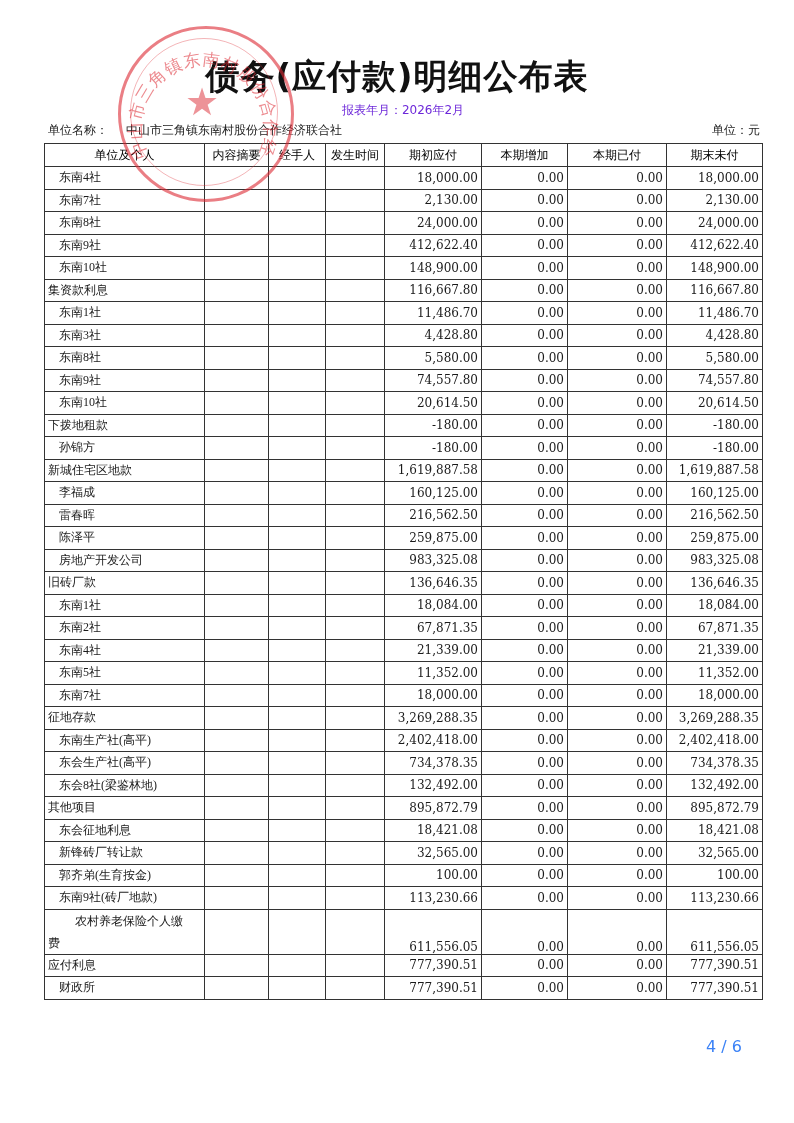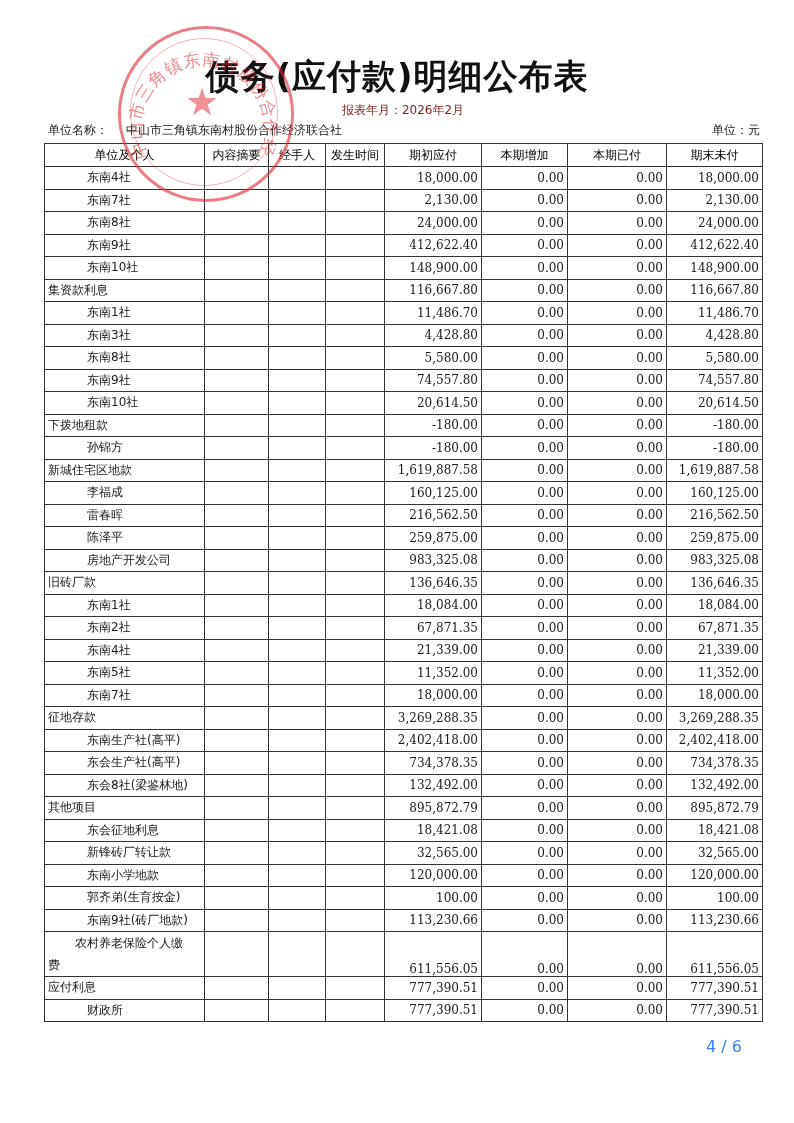--- a/index.html
+++ b/index.html
@@ -1,34 +1,34 @@
 <!DOCTYPE html>
 <html><head>
 <meta charset="utf-8">
 <style>
   html, body { margin:0; padding:0; background:#ffffff; }
   body { width:794px; height:1123px; position:relative; overflow:hidden;
          font-family:"DejaVu Sans", sans-serif; color:#1a1a1a; }
   .title { position:absolute; left:0; width:794px; top:54px; text-align:center;
            font-size:34px; font-weight:bold; letter-spacing:1px; color:#111; }
   .subtitle { position:absolute; left:0; width:794px; top:102px; text-align:center;
-              font-size:12px; color:#7f1d1d; padding-left:12px; box-sizing:border-box; }
+              font-size:12px; color:#6d28d9; padding-left:12px; box-sizing:border-box; }
   .unit-row { position:absolute; left:48px; right:34px; top:122px; font-size:12px; color:#222; }
   .unit-row .label { position:absolute; left:0;font-family:Liberation Mono, monospace; }
   .unit-row .name { position:absolute; left:78px; }
   .unit-row .unit { position:absolute; right:0; }
   table { position:absolute; left:44px; top:143px; border-collapse:collapse;
           table-layout:fixed; width:718px; font-size:12px; }
   td, th { border:1px solid #333; height:21.5px; padding:0 3px; overflow:hidden;
            white-space:nowrap; font-weight:normal; }
   th { text-align:center; color:#000000; height:22px; }
   td.num { text-align:right; font-family:"DejaVu Serif", serif; font-size:12px; }
   td.name { text-align:left; }
   td.l1 { }
-  td.l2 { padding-left:42px; }
+  td.l2 { padding-left:14px;font-family:Liberation Serif, serif; }
   td.wrap { white-space:normal; line-height:22px; height:44px; vertical-align:bottom; }
   td.wrap .first { padding-left:27px; display:block; }
   .stamp { position:absolute; left:118px; top:26px; width:170px; height:170px; border-radius:50%;
            border:3px solid rgba(220,40,50,0.6); pointer-events:none; }
   .stamp-inner { position:absolute; left:130px; top:38px; width:146px; height:146px; border-radius:50%;
                  border:1px solid rgba(220,40,50,0.35); pointer-events:none; }
   .stamp-star { position:absolute; left:185px; top:80px; font-size:38px; color:rgba(220,40,50,0.5);
                 pointer-events:none; }
   .stamp-text { position:absolute; left:118px; top:26px; width:170px; height:170px; pointer-events:none; }
   .page-num { position:absolute; left:706px; top:1037px; font-size:16px; color:#3b82f6; }
@@ -372,30 +372,20 @@
         <td class="name l2">新锋砖厂转让款</td>
         <td></td>
         <td></td>
         <td></td>
         <td class="num">32,565.00</td>
         <td class="num">0.00</td>
         <td class="num">0.00</td>
         <td class="num">32,565.00</td>
       </tr>
       <tr>
-        <td class="name l2">东南小学地款</td>
-        <td></td>
-        <td></td>
-        <td></td>
-        <td class="num">120,000.00</td>
-        <td class="num">0.00</td>
-        <td class="num">0.00</td>
-        <td class="num">120,000.00</td>
-      </tr>
-      <tr>
         <td class="name l2">郭齐弟(生育按金)</td>
         <td></td>
         <td></td>
         <td></td>
         <td class="num">100.00</td>
         <td class="num">0.00</td>
         <td class="num">0.00</td>
         <td class="num">100.00</td>
       </tr>
       <tr>

